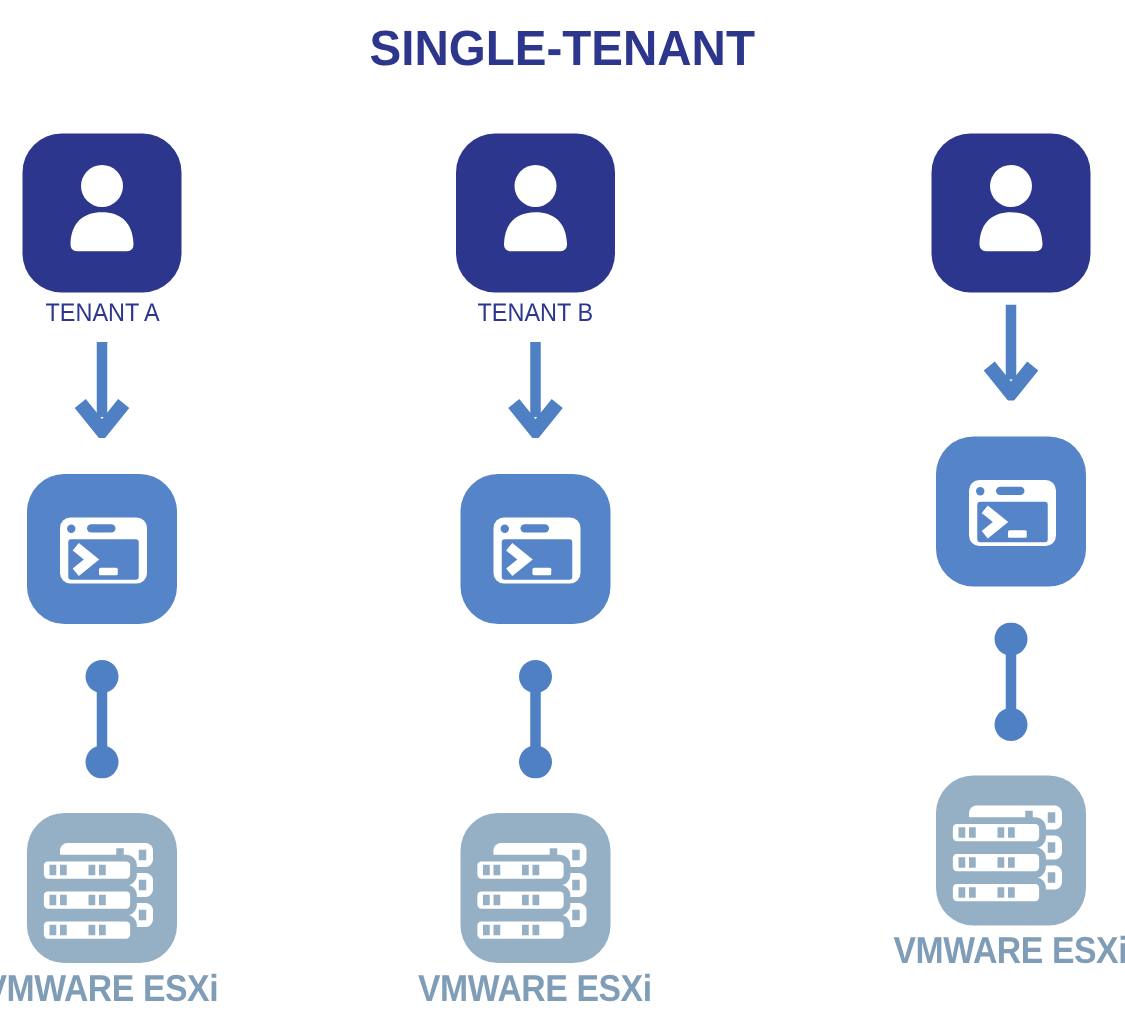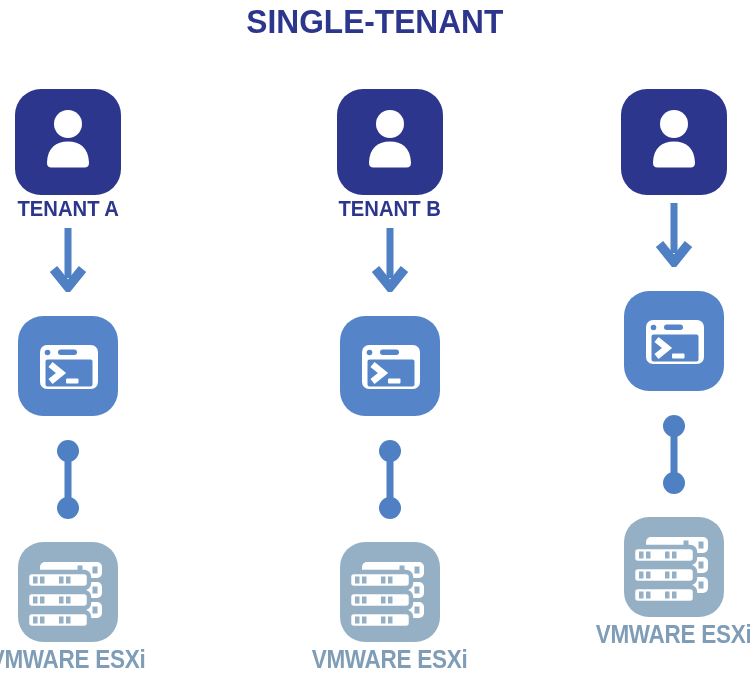--- a/index.html
+++ b/index.html
@@ -6,59 +6,59 @@
   .stage {
     position: relative;
     width: 750px;
     height: 677px;
     overflow: hidden;
     background: #ffffff;
     font-family: "Liberation Sans", sans-serif;
   }
   .diagram-title {
     position: absolute;
-    top: 3px;
+    top: 13px;
     left: 0;
     width: 100%;
     text-align: center;
     font-size: 33px;
     font-weight: bold;
     color: var(--dark-blue);
     white-space: nowrap;
   }
   .diagram-title .squeeze { display: inline-block; transform: scaleX(0.96); }
 
   .tenant-column {
     position: absolute;
     top: 0;
     width: 220px;
     display: flex;
     flex-direction: column;
     align-items: center;
   }
   .col-0 { left: -42px; }
-  .col-1 { left: 280px; }
+  .col-1 { left: 247px; }
   .col-2 { left: 564px; }
 
   .icon-tile {
     display: flex;
     align-items: center;
     justify-content: center;
     flex: none;
   }
   .tenant-icon {
     margin-top: 89px;
     width: 106px; height: 106px;
     border-radius: 26px;
     background: var(--dark-blue);
   }
   .tenant-label {
     margin-top: 3px;
     height: 22px; line-height: 22px;
-    font-size: 22px; font-weight: bold;
+    font-size: 17px; font-weight: normal;
     color: var(--dark-blue);
     white-space: nowrap;
   }
   .tenant-label .squeeze { display: inline-block; transform: scaleX(0.92); }
 
   .down-arrow { margin-top: 8px; flex: none; }
 
   .terminal-icon {
     margin-top: 24px;
     width: 100px; height: 100px;

